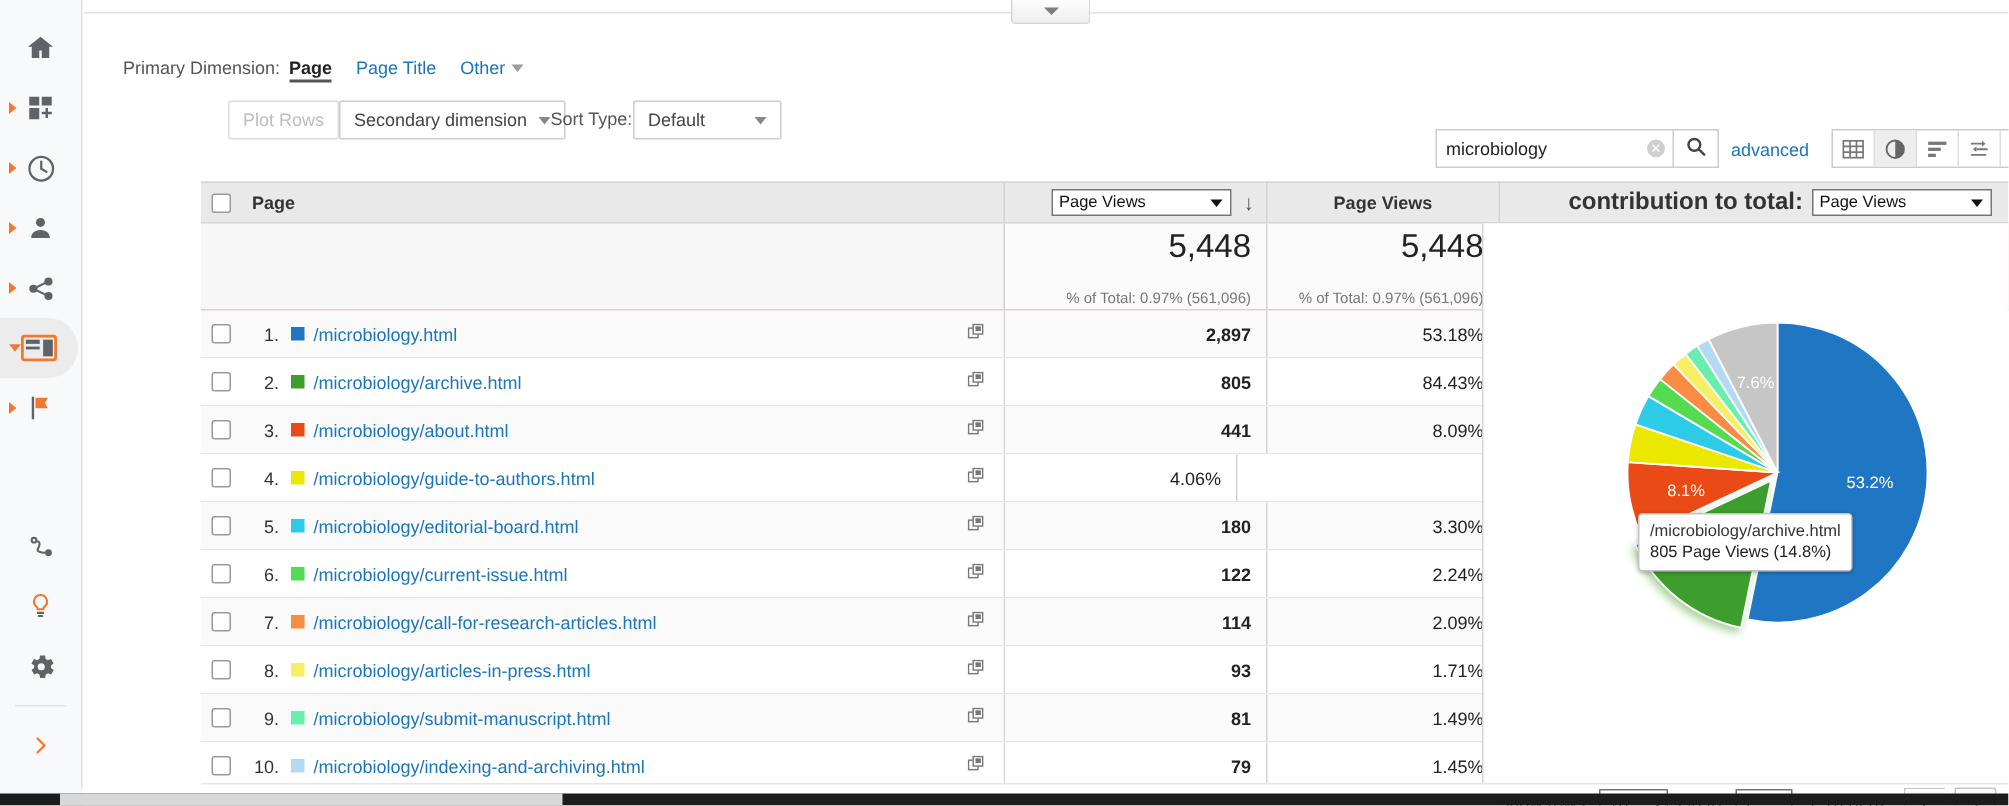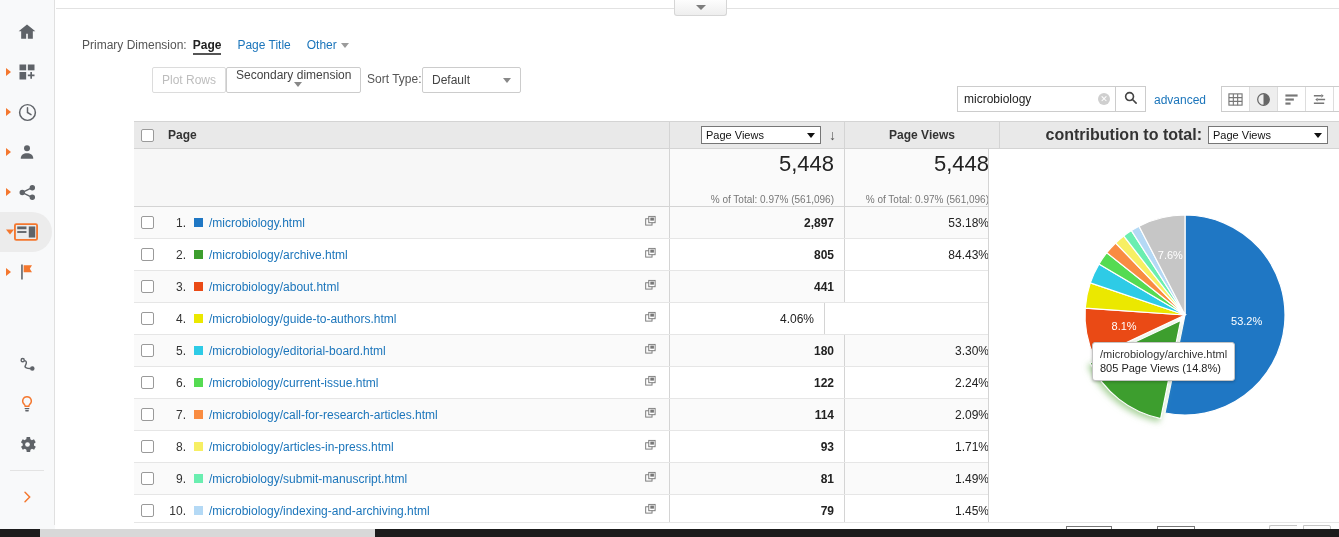--- a/index.html
+++ b/index.html
@@ -118,21 +118,21 @@
   }
   .btn.disabled { color: #bdbdbd; border-color: #dcdcdc; cursor: default; }
   .btn .dncaret {
     margin-left: 8px;
     width: 0; height: 0;
     border-left: 4px solid transparent;
     border-right: 4px solid transparent;
     border-top: 5px solid #888;
   }
   #plot-rows { position: absolute; left: 96px; top: 5px; text-align: right; }
-  #secondary-dim { position: absolute; left: 170px; top: 5px; flex-direction: column; }
+  #secondary-dim { position: absolute; left: 170px; top: 5px; }
   #sort-type-label { position: absolute; left: 311px; top: 10px; color: #555; }
   #sort-type { position: absolute; left: 366px; top: 5px; gap: 25px; }
 
   
   #searchbox {
     position: absolute; left: 901px; top: 68px;
     width: 159px; height: 26px;
     border: 1px solid #ccc; background: #fff;
     display: flex; align-items: center;
   }
@@ -608,20 +608,21 @@
               <span class="idx">3.</span>
               <span class="swatch" style="background: rgb(234, 74, 21);"></span>
               <a class="plink">/microbiology/about.html</a>
               <span class="ext-icon"><svg width="12" height="12" viewBox="0 0 14 14" fill="none" stroke="#777" stroke-width="1.1">
   <rect x="0.8" y="3.8" width="7.4" height="7.4"></rect>
   <rect x="4.4" y="1.0" width="7.4" height="7.4" fill="#fff"></rect>
   <rect x="6.2" y="2.4" width="4.2" height="3.6" fill="#777" stroke="none"></rect>
 </svg></span>
             </div>
             <div class="c-m1">441</div>
+            <div class="c-m2">8.09%</div>
             <div class="c-chart"></div>
           </div>
           <div class="trow even">
             <div class="c-check">
               <span class="ckbox"></span>
             </div>
             <div class="c-page">
               <span class="idx">4.</span>
               <span class="swatch" style="background: rgb(235, 232, 0);"></span>
               <a class="plink">/microbiology/guide-to-authors.html</a>

